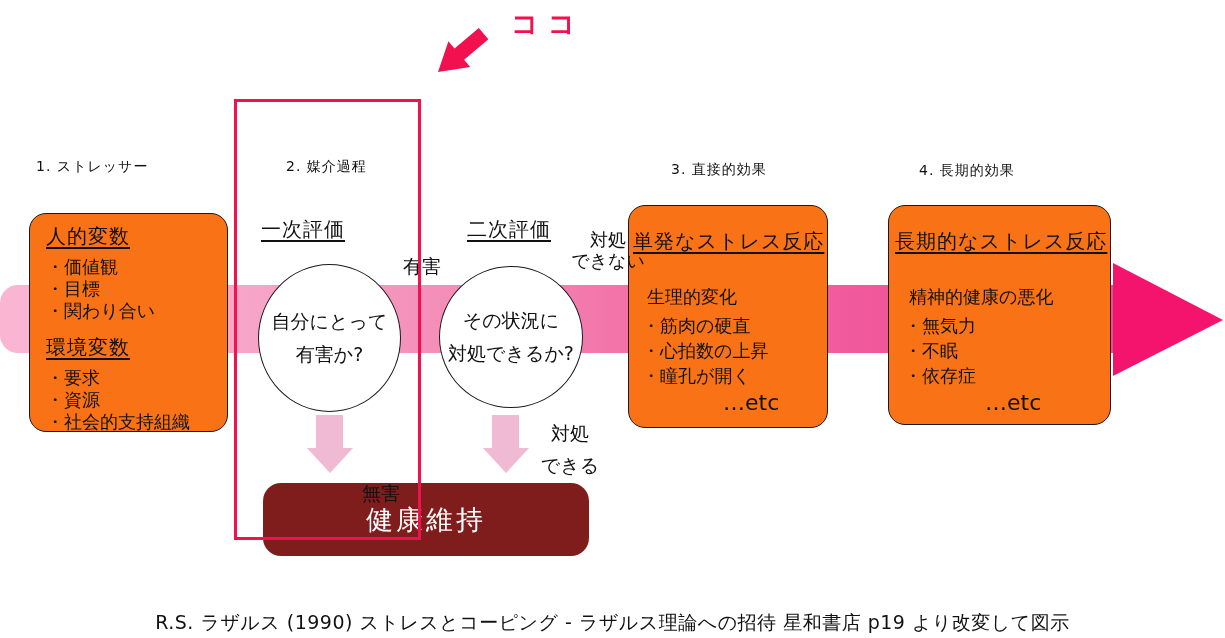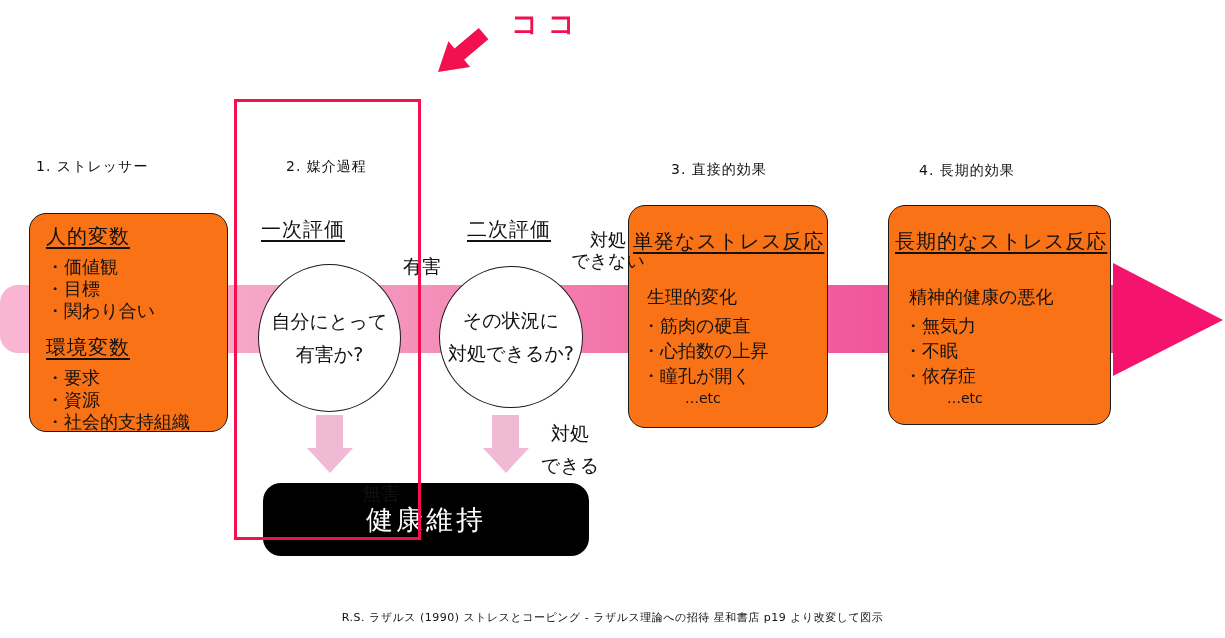--- a/index.html
+++ b/index.html
@@ -42,39 +42,39 @@
   .appraisal-circle .cline{font-size:19px;line-height:33px;white-space:nowrap;}
   #primary-circle{left:258px;top:264px;width:143px;height:148px;}
   #secondary-circle{left:439px;top:266px;width:144px;height:142px;}
   .flow-label{font-size:19px;z-index:3;white-space:nowrap;}
   .flow-label-2line{font-size:18px;line-height:21px;text-align:center;z-index:3;}
   
   #direct-box{left:628px;top:205px;width:200px;height:223px;padding:22px 0 0 4px;}
   #longterm-box{left:888px;top:205px;width:223px;height:220px;padding:22px 0 0 6px;}
   .effect-sub{font-size:18px;margin:30px 0 4px 14px;white-space:nowrap;}
   .effect-item{font-size:18px;line-height:25px;margin-left:9px;white-space:nowrap;}
-  .effect-etc{font-size:14px;margin-left:52px;margin-top:2px;}
+  .effect-etc{font-size:22px;margin-left:90px;margin-top:2px;}
   
   .down-arrow{z-index:2;}
   
   #health-box{
-    left:263px;top:483px;width:326px;height:73px;background:#000000;border-radius:18px;
+    left:263px;top:483px;width:326px;height:73px;background:#7f1d1d;border-radius:18px;
     z-index:2;display:flex;align-items:center;justify-content:center;
   }
   #health-box span{color:#fff;font-size:27px;letter-spacing:3px;white-space:nowrap;}
   
   #highlight-rect{
     left:234px;top:99px;width:187px;height:441px;z-index:6;
     border:3px solid #F2104E;box-sizing:border-box;background:transparent;
   }
   #koko-label{left:511px;top:6px;z-index:6;color:#F2104E;font-size:27px;font-weight:700;
     letter-spacing:9px;white-space:nowrap;}
   #koko-arrow{left:432px;top:20px;z-index:6;}
   
-  #caption{left:0;top:610px;width:1225px;text-align:center;font-size:11px;
+  #caption{left:0;top:610px;width:1225px;text-align:center;font-size:19px;
     letter-spacing:0.5px;z-index:3;white-space:nowrap;}
 </style>
 </head>
 <body>
 
 <div id="canvas">
 
   <div id="flow-band" class="abs"></div>
   <svg id="flow-arrowhead" class="abs" width="112" height="114">
     <polygon points="0,0 110,57 0,113" fill="#F4146E"></polygon>

